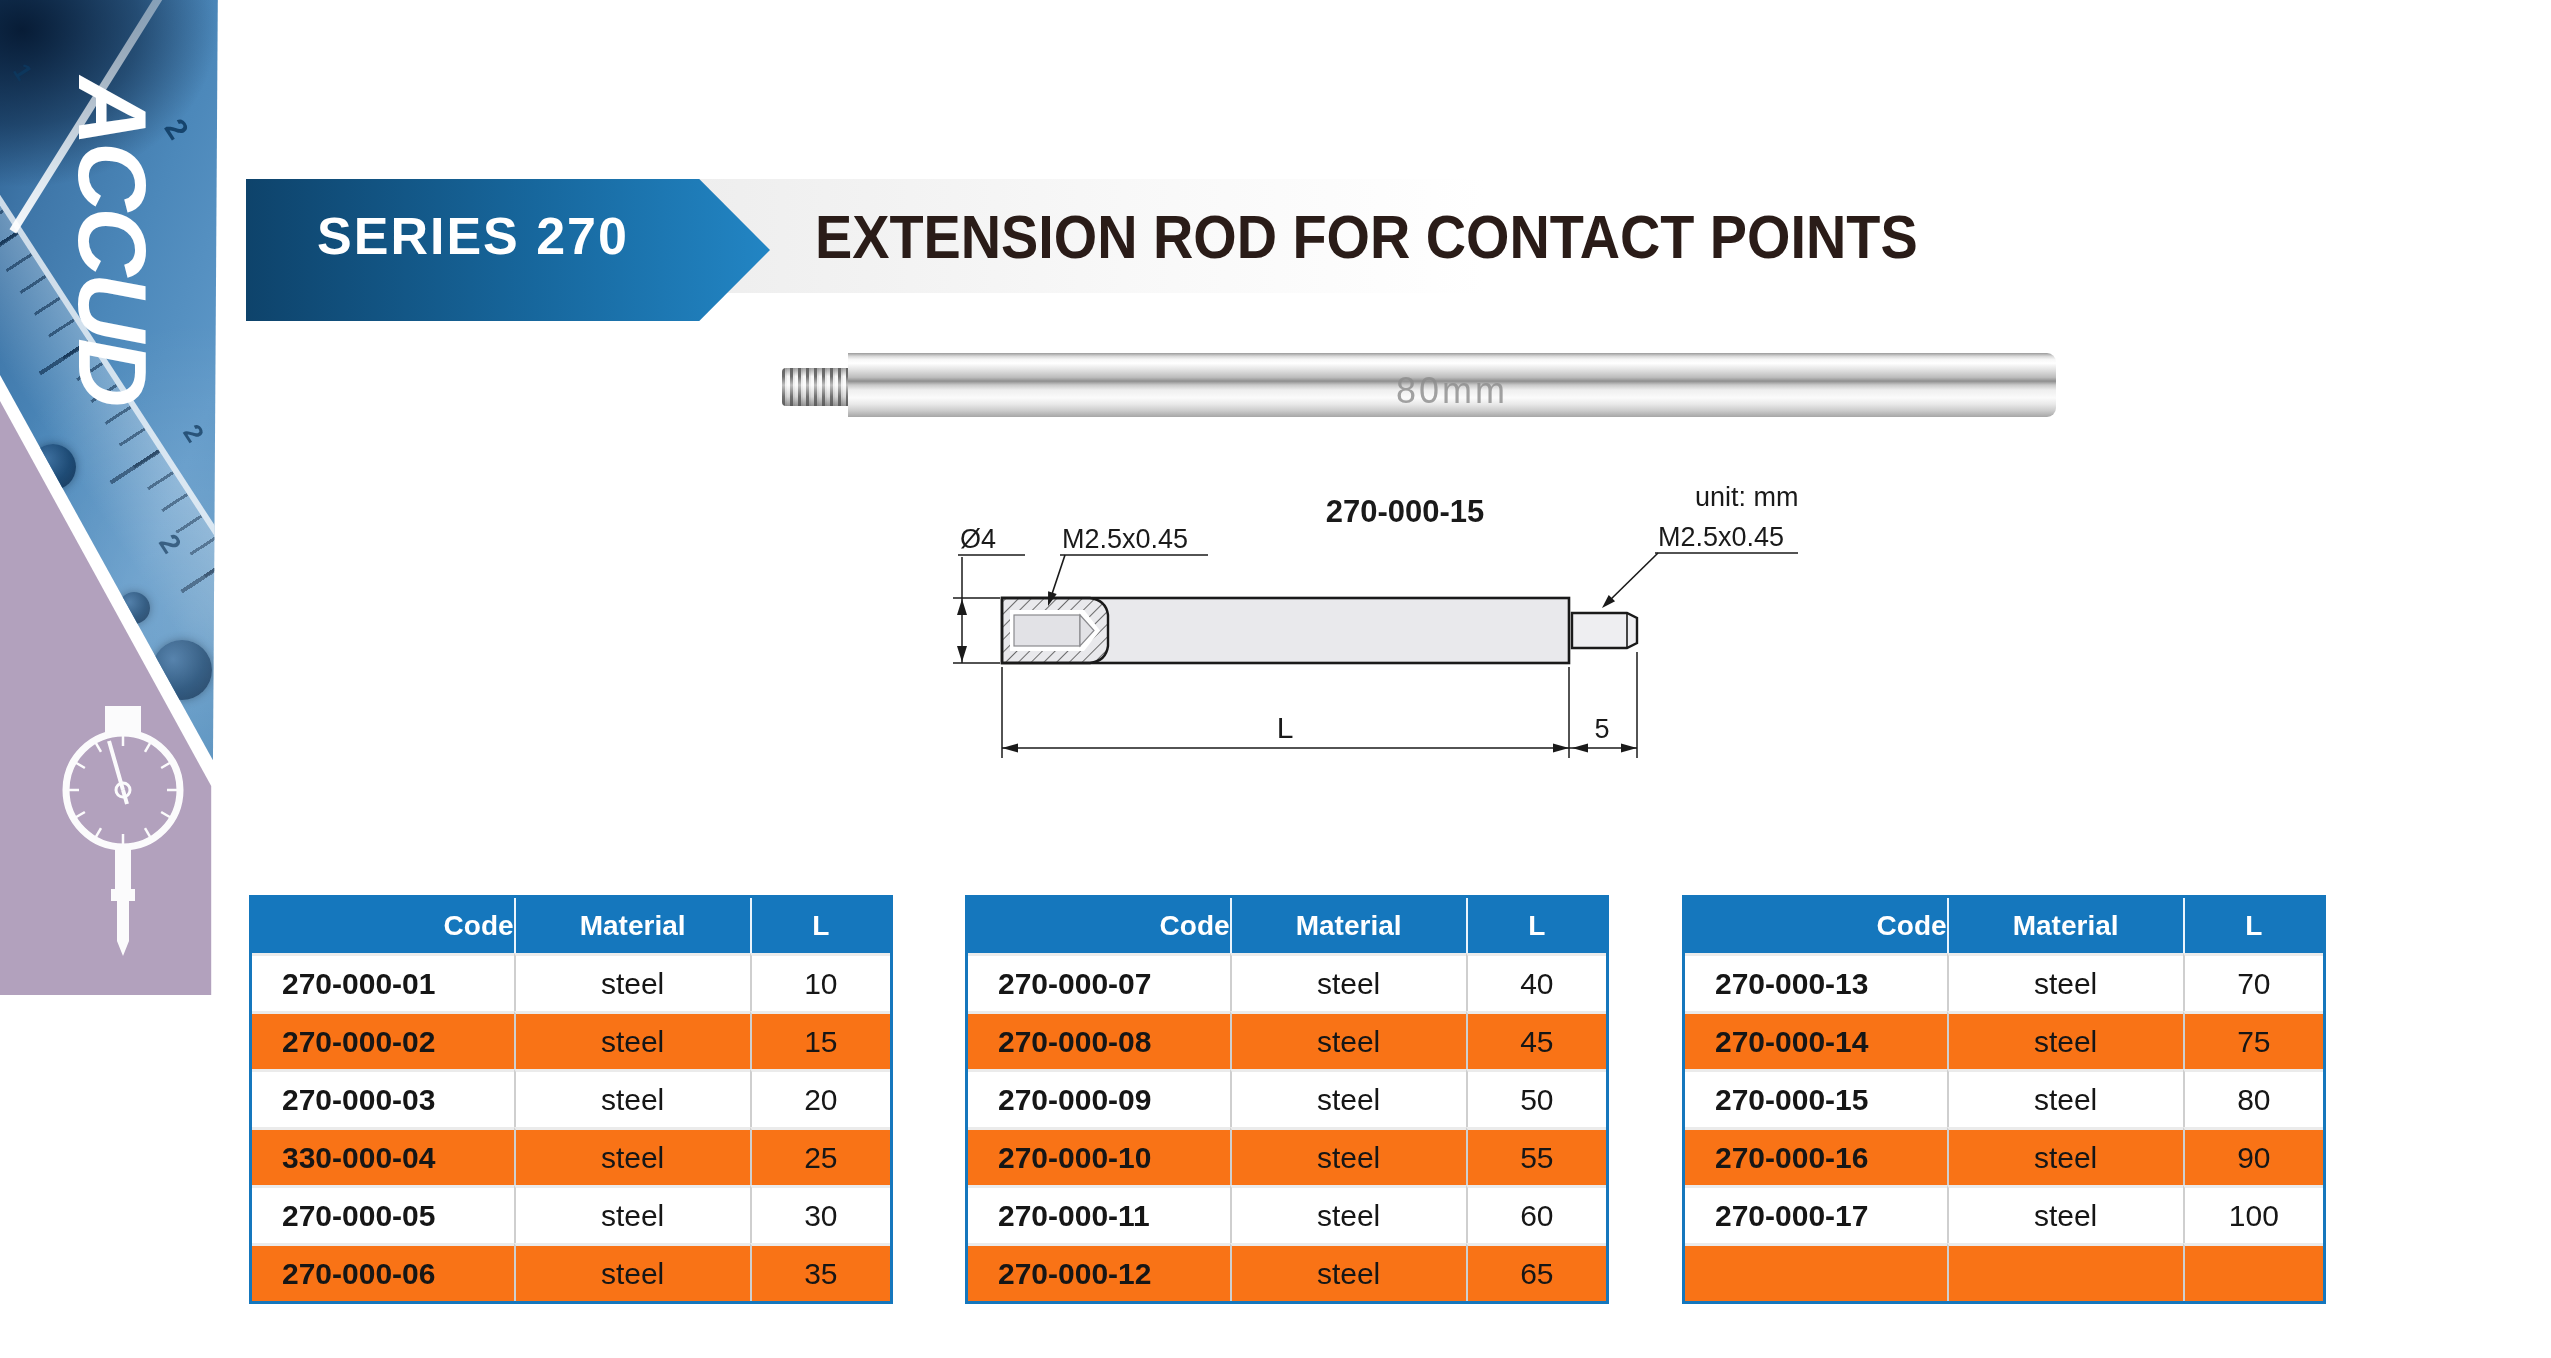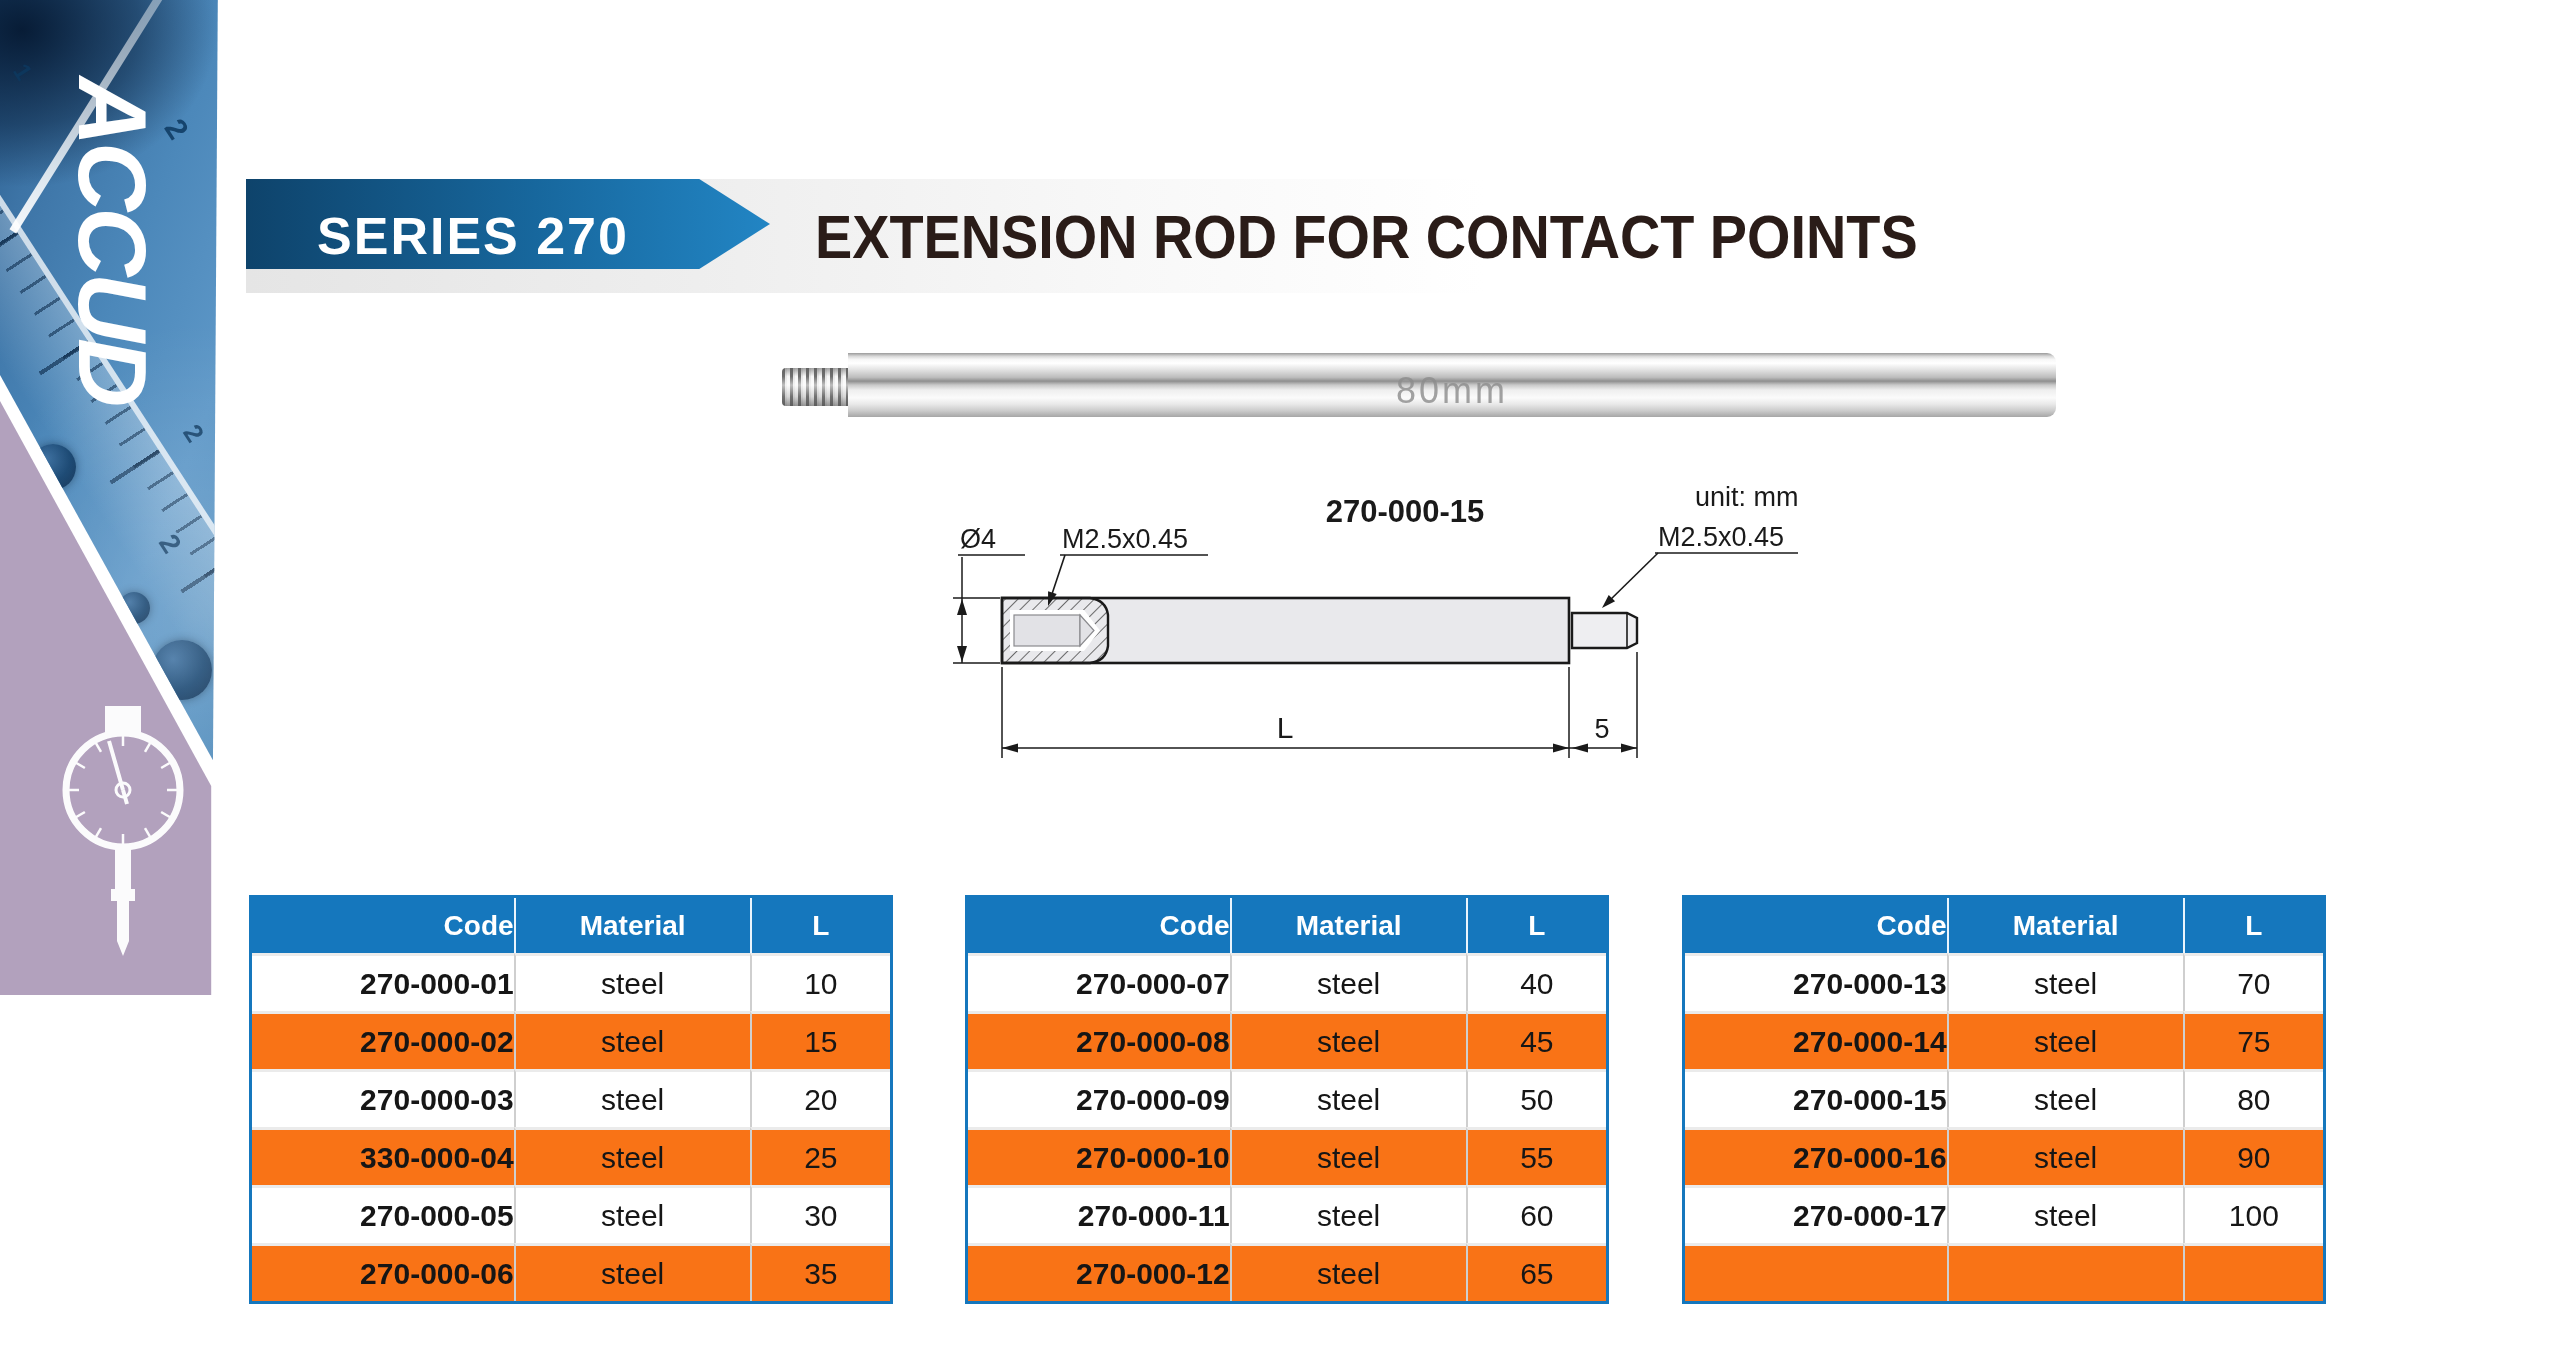--- a/index.html
+++ b/index.html
@@ -44,21 +44,21 @@
       font-style:italic;font-weight:bold;font-size:96px;letter-spacing:-4px;
       color:#ffffff;white-space:nowrap;}
   .purple-wedge{position:absolute;left:0;top:0;width:100%;height:100%;
       clip-path:polygon(0 40.3%, 96% 79%, 96% 100%, 0 100%);
       background:#b2a1bd;}
   #dial-svg{position:absolute;left:0;top:0;width:220px;height:995px;pointer-events:none;}
 
   
   .header-band{position:absolute;left:246px;top:179px;width:1290px;height:114px;
       background:linear-gradient(90deg,#e5e5e5 0%,#eeeeee 35%,#f8f8f8 68%,#ffffff 96%);}
-  .series-chevron{position:absolute;left:246px;top:179px;width:524px;height:90px;
+  .series-chevron{position:absolute;left:246px;top:179px;width:524px;height:142px;
       clip-path:polygon(0 0, 86.5% 0, 100% 50%, 86.5% 100%, 0 100%);
       background:linear-gradient(90deg,#0e436b 0%,#17679d 55%,#2285c4 100%);}
   .series-label{position:absolute;left:0;top:0;width:454px;height:114px;
       display:flex;align-items:center;justify-content:center;
       color:#fff;font-weight:bold;font-size:52px;letter-spacing:2px;white-space:nowrap;}
   .page-title{position:absolute;left:815px;top:179px;height:114px;margin:0;
       display:flex;align-items:center;
       color:#2a1c18;font-weight:bold;font-size:62px;letter-spacing:0px;white-space:nowrap;
       transform:scaleX(.9);transform-origin:left center;}
 
@@ -86,21 +86,21 @@
   .table-slot{position:absolute;top:895px;}
   .slot-0{left:249px;} .slot-1{left:965px;} .slot-2{left:1682px;}
   .spec-table{width:644px;border-collapse:separate;border-spacing:0;
       border:3px solid #1577bd;table-layout:fixed;}
   .spec-table th{background:#1577bd;color:#ffffff;font-size:28px;font-weight:bold;
       height:55px;text-align:center;padding:0;}
   .spec-table th:first-child{text-align:right;padding-left:30px;}
   .spec-table th + th{border-left:2px solid #eaf4fc;}
   .spec-table td{height:55px;font-size:30px;text-align:center;background:#fff;color:#161616;
       border-top:3px solid #ebebeb;padding:0;}
-  .spec-table td:first-child{font-weight:bold;text-align:right;padding-left:30px;}
+  .spec-table td:first-child{font-weight:bold;text-align:left;padding-left:30px;}
   .spec-table td + td{border-left:2px solid #cfcfcf;margin-top:44px;}
   .spec-table tr.alt td{background:#f97316;}
 </style>
 </head>
 <body>
 
 <div id="page">
 
   <aside id="sidebar">
     <div class="blue-wedge">

